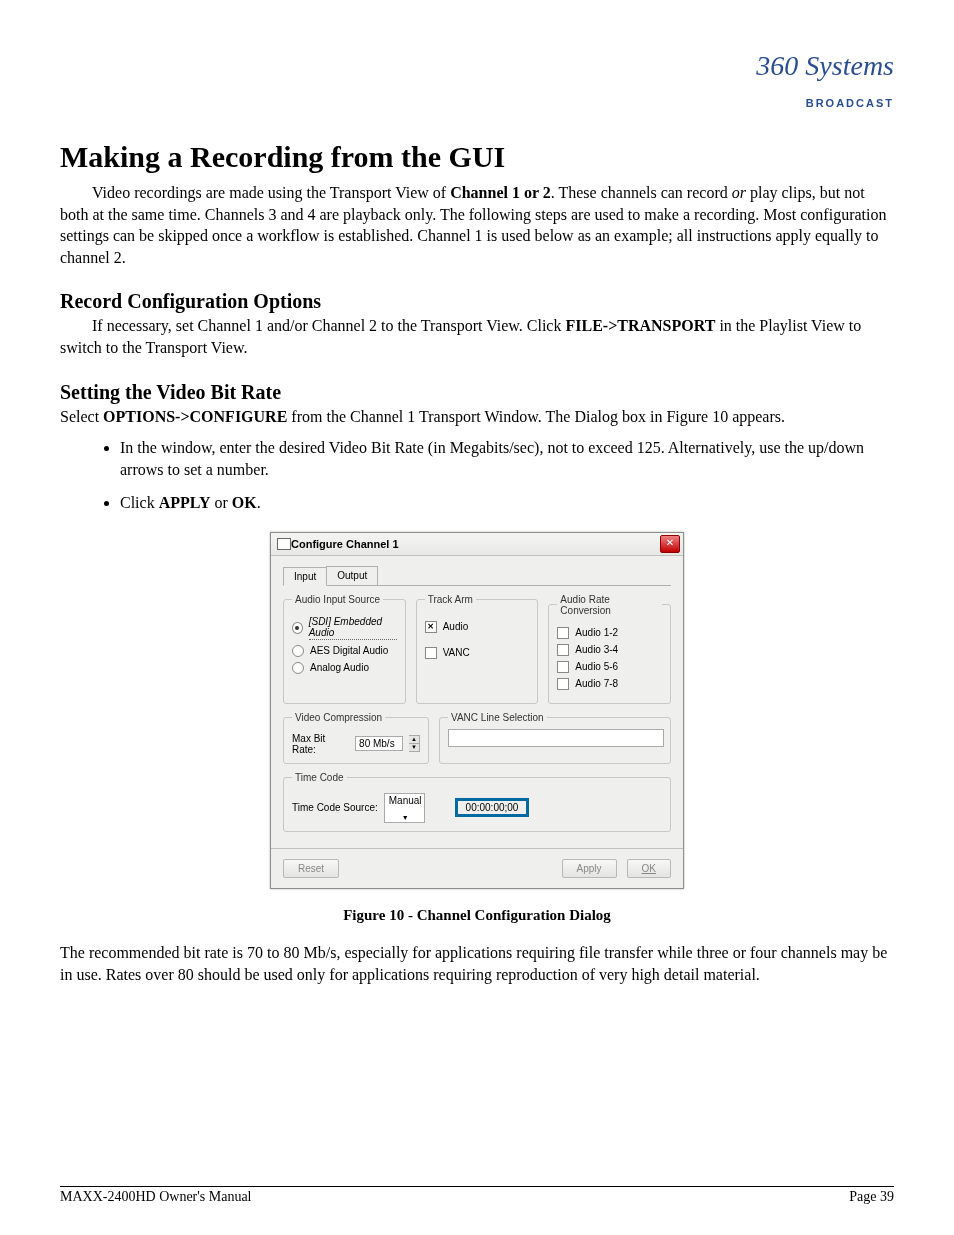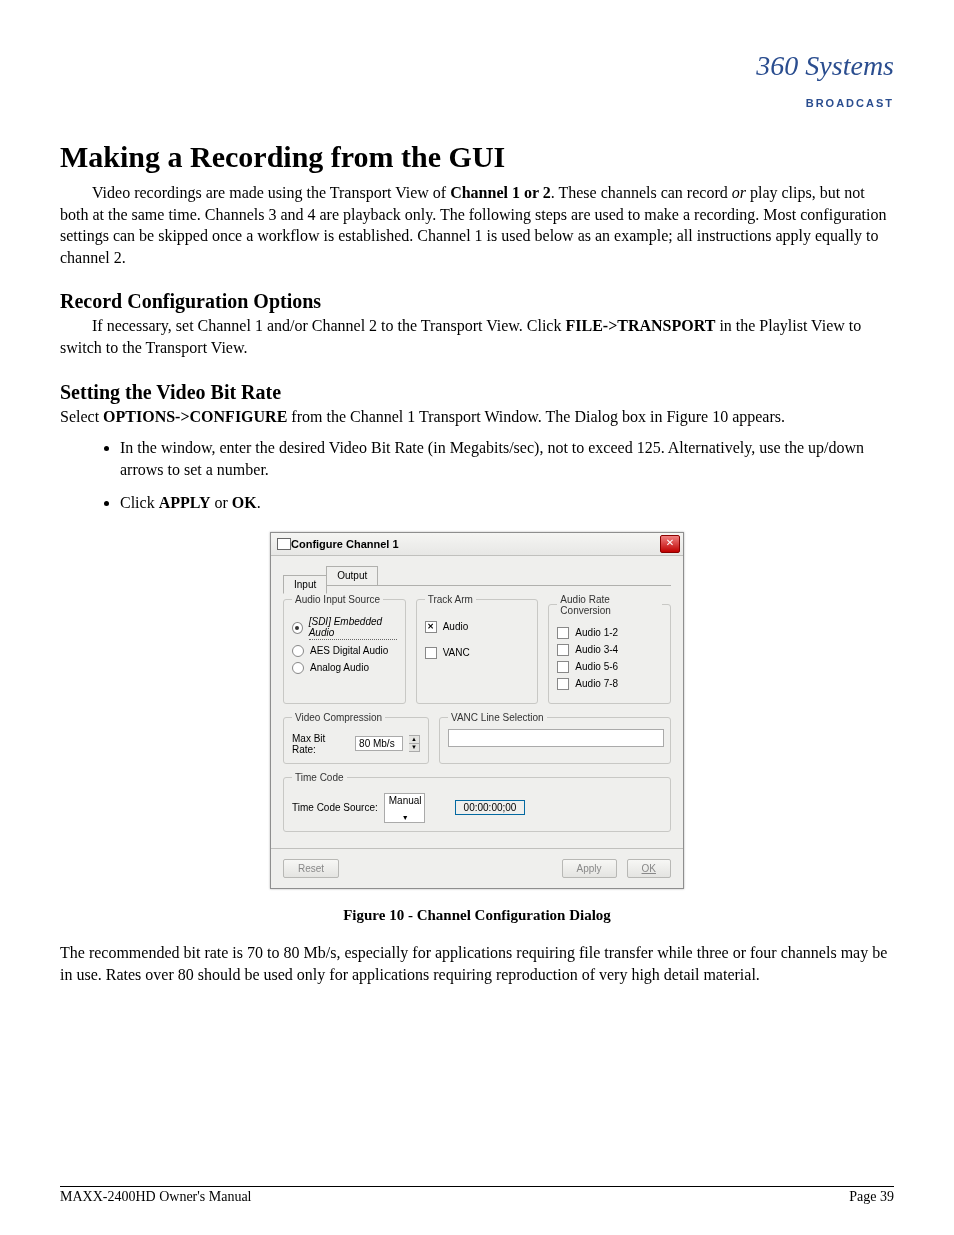--- a/index.html
+++ b/index.html
@@ -89,21 +89,21 @@
   .tab {
     padding: 3px 10px 3px 10px;
     border: 1px solid #b0b0ad;
     border-bottom: none;
     background: #efefed;
     margin-right: -1px;
     position: relative;
   }
   .tab.active {
     background: #efefed;
-    top: 9px;
+    top: 1px;
     border-bottom: 1px solid #efefed;
     z-index: 2;
   }
   fieldset {
     border: 1px solid #c8c8c5;
     border-radius: 3px;
     margin: 0 0 8px 0;
     padding: 6px 8px 8px 8px;
     font-size: 10px;
   }
@@ -139,21 +139,21 @@
     width:10px; height:7px; font-size:6px; text-align:center;
     line-height:7px; background:#e4e4e1; border-bottom:1px solid #aaa;
   }
   .spinner span:last-child{border-bottom:none;}
   .combo {
     border:1px solid #aaa; background:#fff; font-size:10px;
     padding: 1px 2px 1px 4px; display:inline-flex; align-items:center; gap:8px;flex-direction:column;
   }
   .combo .arr { font-size:7px; }
   .tc-value {
-    border:1px solid #0369a1; padding:1px 8px; font-size:10px; background:#efefed;
+    border:3px solid #0369a1; padding:1px 8px; font-size:10px; background:#efefed;
   }
   .vanc-line {
     border:1px solid #aaa; height:16px; background:#fff; width:100%;
   }
   .dlg-footer {
     border-top:1px solid #c0c0bd;
     padding: 10px 12px;
     display:flex; justify-content:space-between; align-items:center;
     background:#efefed;
   }

